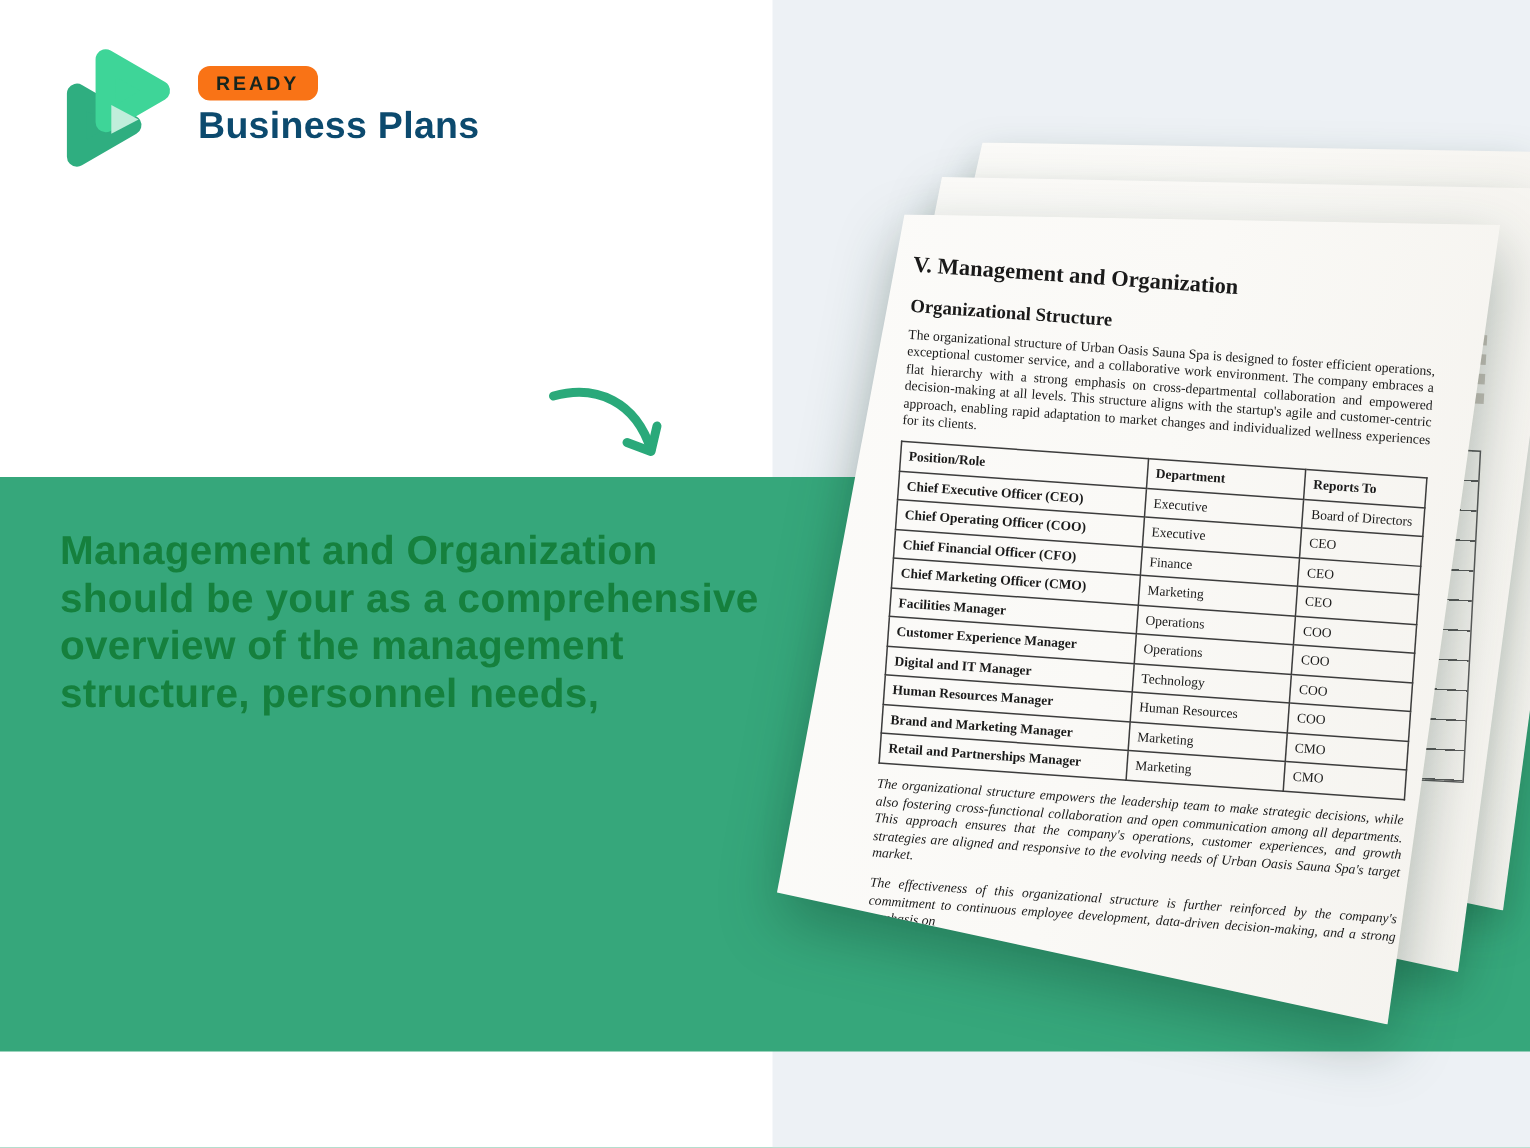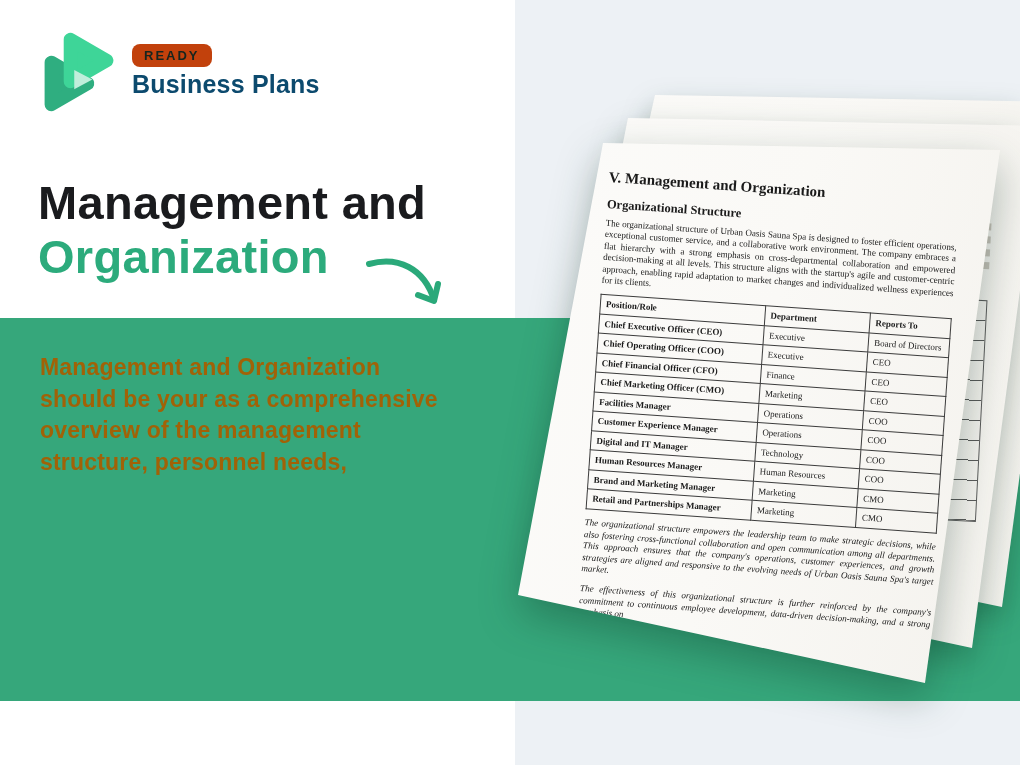--- a/index.html
+++ b/index.html
@@ -38,30 +38,30 @@
   .doc-table th,.doc-table td{border:1px solid #3c3c3c;font-size:9px;line-height:10.5px;
       padding:4px 5px;text-align:left;vertical-align:middle;}
   .doc-table th{font-weight:bold;}
   .doc-table td:first-child{font-weight:bold;width:47%;}
   .doc-table td:nth-child(2){width:30%;}
   .doc-outro{margin:8px 0 0 0;font-size:9.1px;line-height:11.6px;font-style:italic;text-align:justify;}
 
   
   .brand{position:absolute;left:36px;top:28px;display:flex;align-items:flex-start;}
   .brand-text{margin-left:10px;padding-top:16px;}
-  .brand-badge{display:inline-block;background:#c2410c;color:#16251e;font-size:13px;font-weight:bold;
+  .brand-badge{display:inline-block;background:#f97316;color:#16251e;font-size:13px;font-weight:bold;
       letter-spacing:2px;padding:4px 12px;border-radius:8px;}
   .brand-name{font-size:25px;font-weight:800;color:#0c4a6e;margin-top:3px;letter-spacing:.2px;}
 
   
   .hero-title{position:absolute;left:38px;top:176px;font-size:47px;line-height:54px;font-weight:800;
       letter-spacing:.3px;color:#1a1b1e;}
   .hero-title .green{color:#2cab7c;}
   .hero-arrow{position:absolute;left:364px;top:254px;}
-  .hero-desc{position:absolute;left:40px;top:352px;color:#a16207;font-size:23px;line-height:31.5px;
+  .hero-desc{position:absolute;left:40px;top:352px;color:#15803d;font-size:27px;line-height:31.5px;
       font-weight:700;letter-spacing:.2px;}
 </style>
 </head>
 <body>
 
 <div class="canvas">
 
   <div class="bg-right"></div>
   <div class="green-band"></div>
 
@@ -160,24 +160,20 @@
       <path d="M16 36 L16 80 L54 58 Z" fill="#2fae80" stroke="#2fae80" stroke-width="14" stroke-linejoin="round"></path>
       <path d="M36 12 L36 56 L74 34 Z" fill="#3ed598" stroke="#3ed598" stroke-width="14" stroke-linejoin="round"></path>
       <path d="M40 44 L40 64 L59 54 Z" fill="#c0eedb"></path>
     </svg>
     <div class="brand-text">
       <span class="brand-badge">READY</span>
       <div class="brand-name">Business Plans</div>
     </div>
   </header>
 
-  <div class="hero-title">
-    <div>Management and</div>
-    <div class="green">Organization</div>
-  </div>
 
   <svg class="hero-arrow" width="88" height="62" viewBox="0 0 88 62">
     <path d="M5 10 C 34 2 60 14 70 46" fill="none" stroke="#2aa97a" stroke-width="6" stroke-linecap="round"></path>
     <path d="M54 41 L 70 47 L 74 30" fill="none" stroke="#2aa97a" stroke-width="6" stroke-linecap="round" stroke-linejoin="round"></path>
   </svg>
 
   <div class="hero-desc">
     <div>Management and Organization</div>
     <div>should be your as a comprehensive</div>
     <div>overview of the management</div>

